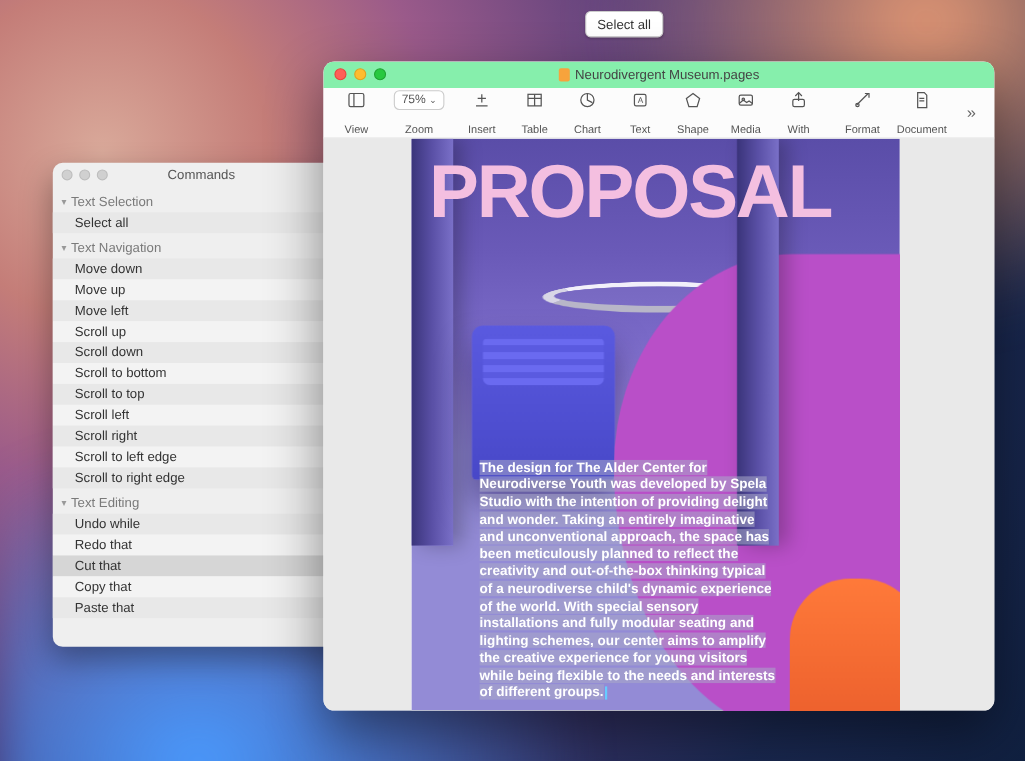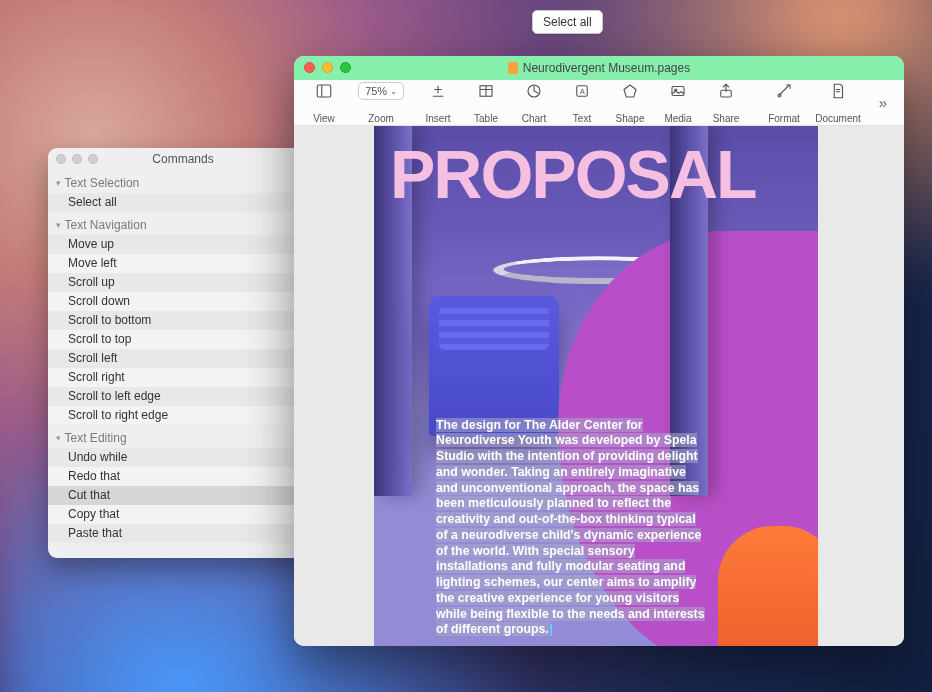--- a/index.html
+++ b/index.html
@@ -20,21 +20,21 @@
     padding:4px 10px; box-shadow:0 1px 2px rgba(0,0,0,.18);
   }
 
   
   .commands {
     position:absolute; left:48px; top:148px;
     width:270px; background:#efefef;
     border-radius:9px;
     box-shadow:0 12px 28px rgba(0,0,0,.35);
     font-size:12px; color:#333;
-    padding-bottom:15px;
+    padding-bottom:26px;
   }
   .cmd-titlebar {
     display:flex; align-items:center; justify-content:center;
     height:22px; position:relative;
     border-bottom:0;
   }
   .cmd-traffic { position:absolute; left:8px; top:6px; display:flex; gap:6px; }
   .tdot { width:10px; height:10px; border-radius:50%; background:#d0d0d0; border:1px solid #bdbdbd; }
   .cmd-title { font-size:12px; color:#555; }
   .cmd-group-head {
@@ -178,20 +178,21 @@
         <span>Text Selection</span>
       </div>
       <ul class="cmd-list">
         <li class="cmd-item">Select all</li>
       </ul>
       <div class="cmd-group-head">
         <span class="cmd-caret">▾</span>
         <span>Text Navigation</span>
       </div>
       <ul class="cmd-list">
+        <li class="cmd-item">Move down</li>
         <li class="cmd-item">Move up</li>
         <li class="cmd-item">Move left</li>
         <li class="cmd-item">Scroll up</li>
         <li class="cmd-item">Scroll down</li>
         <li class="cmd-item">Scroll to bottom</li>
         <li class="cmd-item">Scroll to top</li>
         <li class="cmd-item">Scroll left</li>
         <li class="cmd-item">Scroll right</li>
         <li class="cmd-item">Scroll to left edge</li>
         <li class="cmd-item">Scroll to right edge</li>
@@ -299,21 +300,21 @@
       <span>Media</span>
     </div>
     <div class="tb">
       <div class="ic">
           <svg class="icon" viewBox="0 0 24 24">
             <path d="M12 3 v10"></path>
             <path d="M8 7 l4 -4 l4 4"></path>
             <rect x="5" y="11" width="14" height="9" rx="2"></rect>
           </svg>
         </div>
-      <span>Share</span>
+      <span>With</span>
     </div>
     <div class="tb-spacer"></div>
     <div class="tb">
       <div class="ic">
           <svg class="icon" viewBox="0 0 24 24">
             <path d="M5 18 l14 -14"></path>
             <path d="M15 4 h5 v5"></path>
             <circle cx="6" cy="18" r="2"></circle>
           </svg>
         </div>

